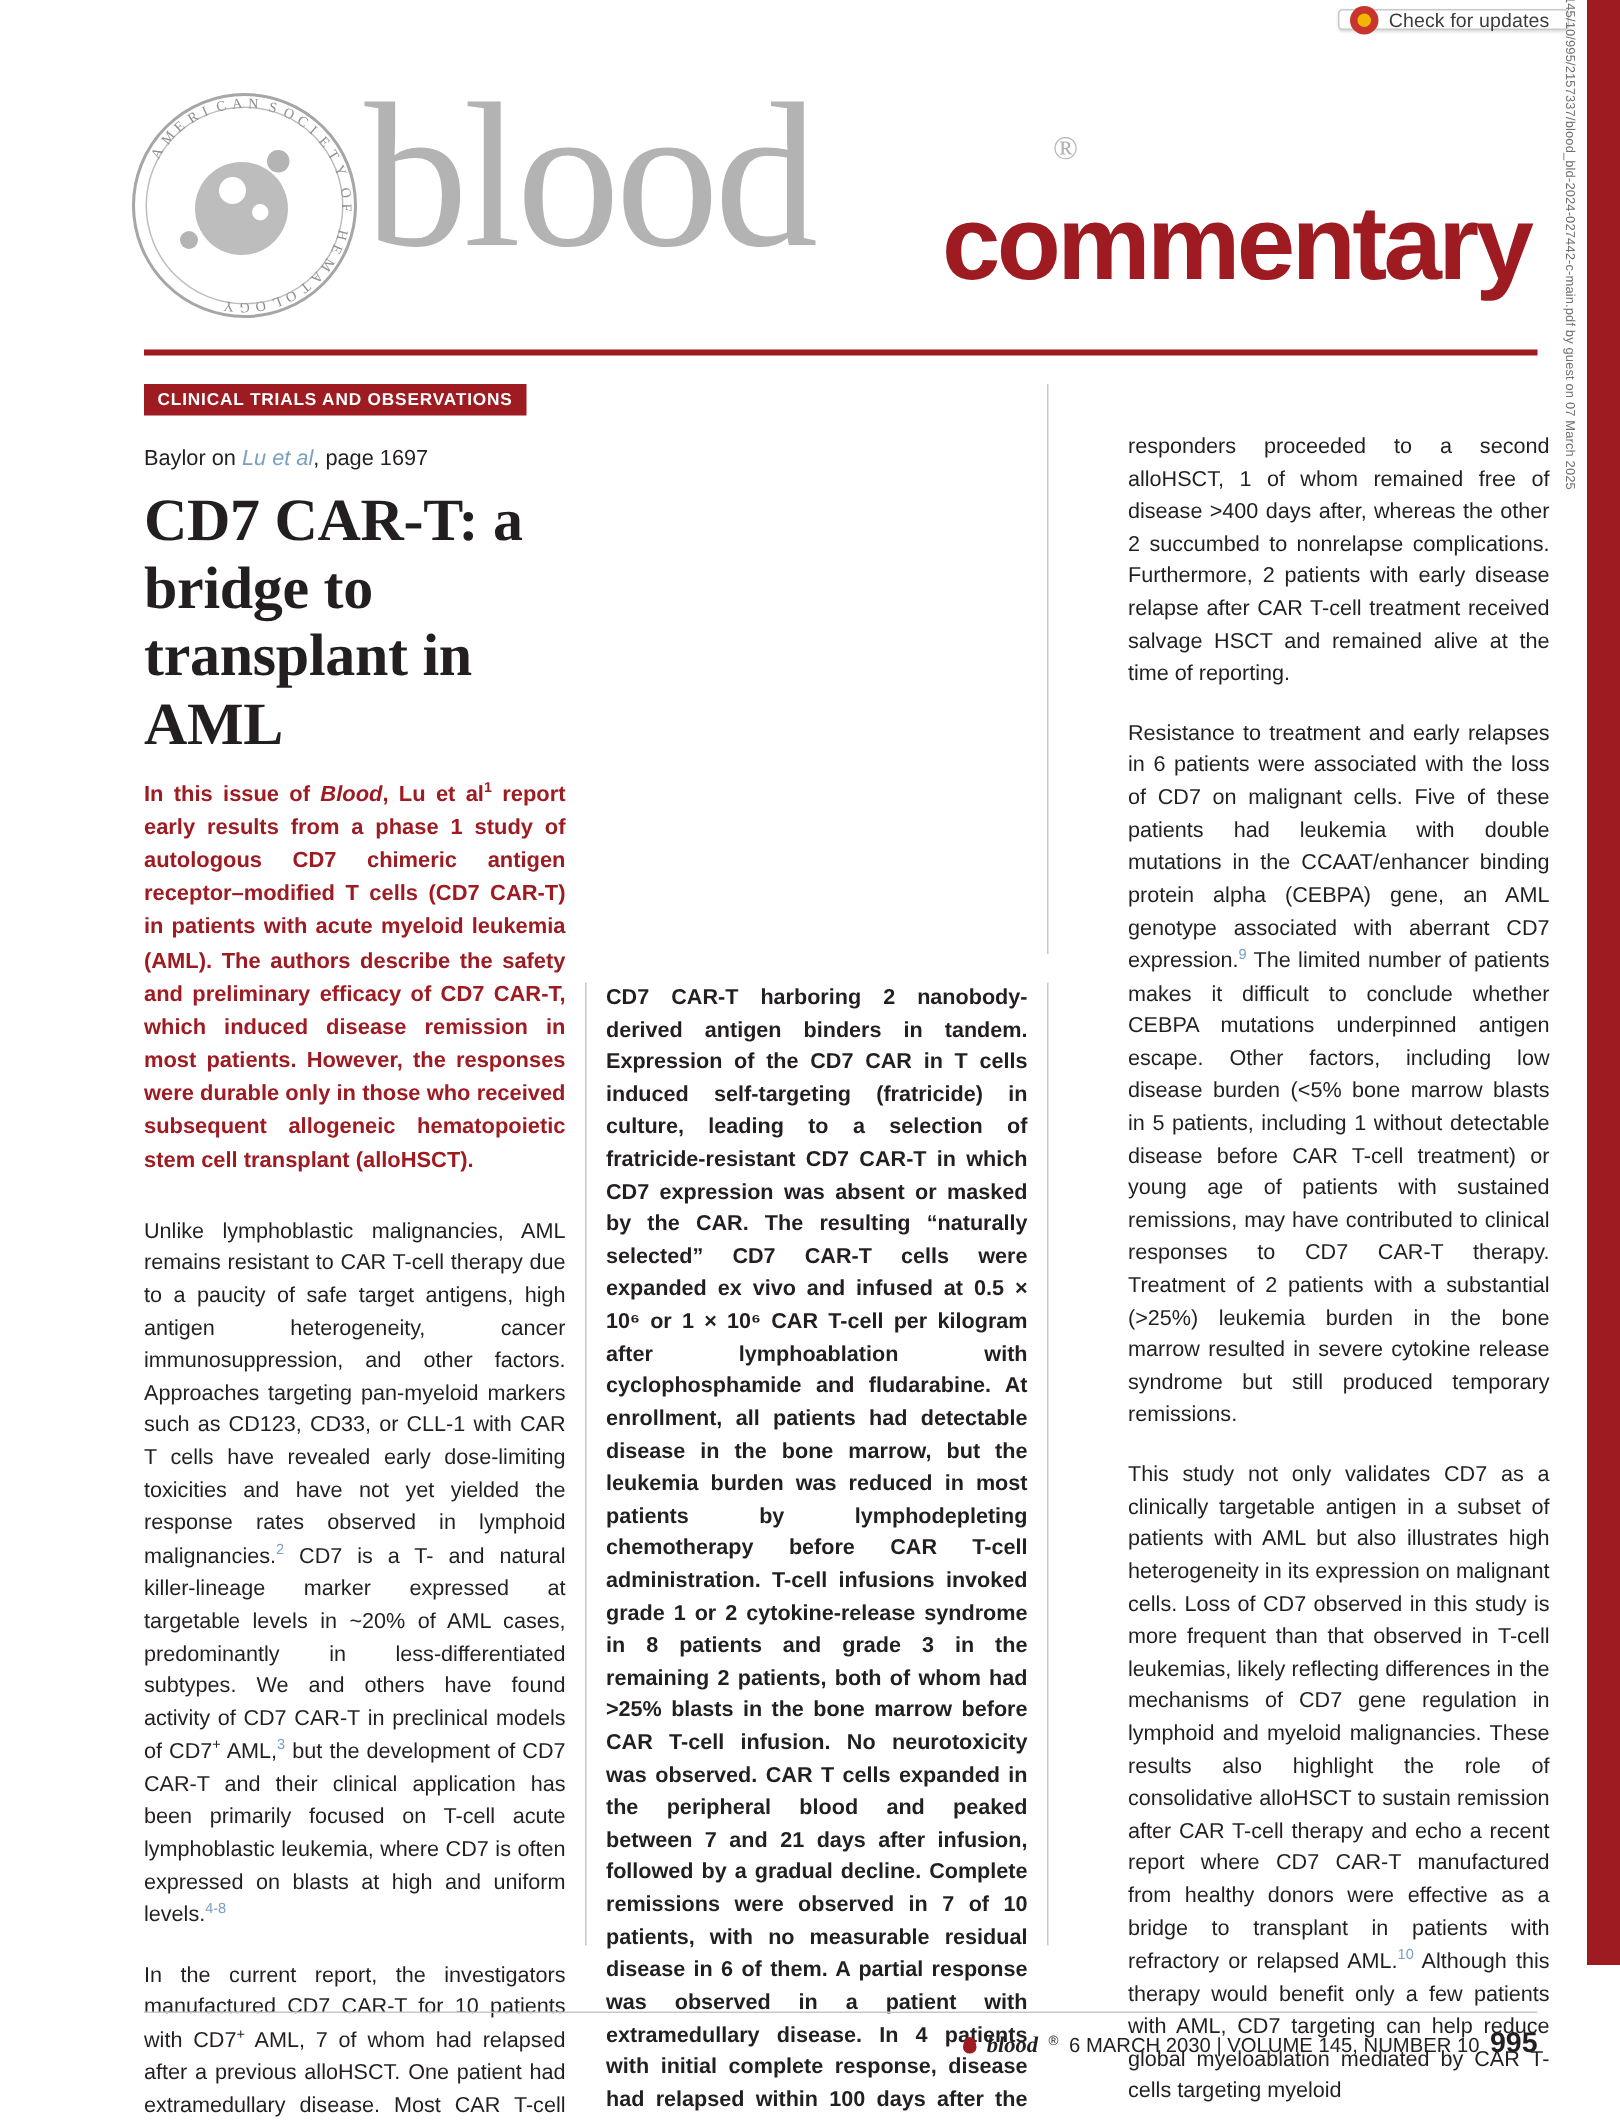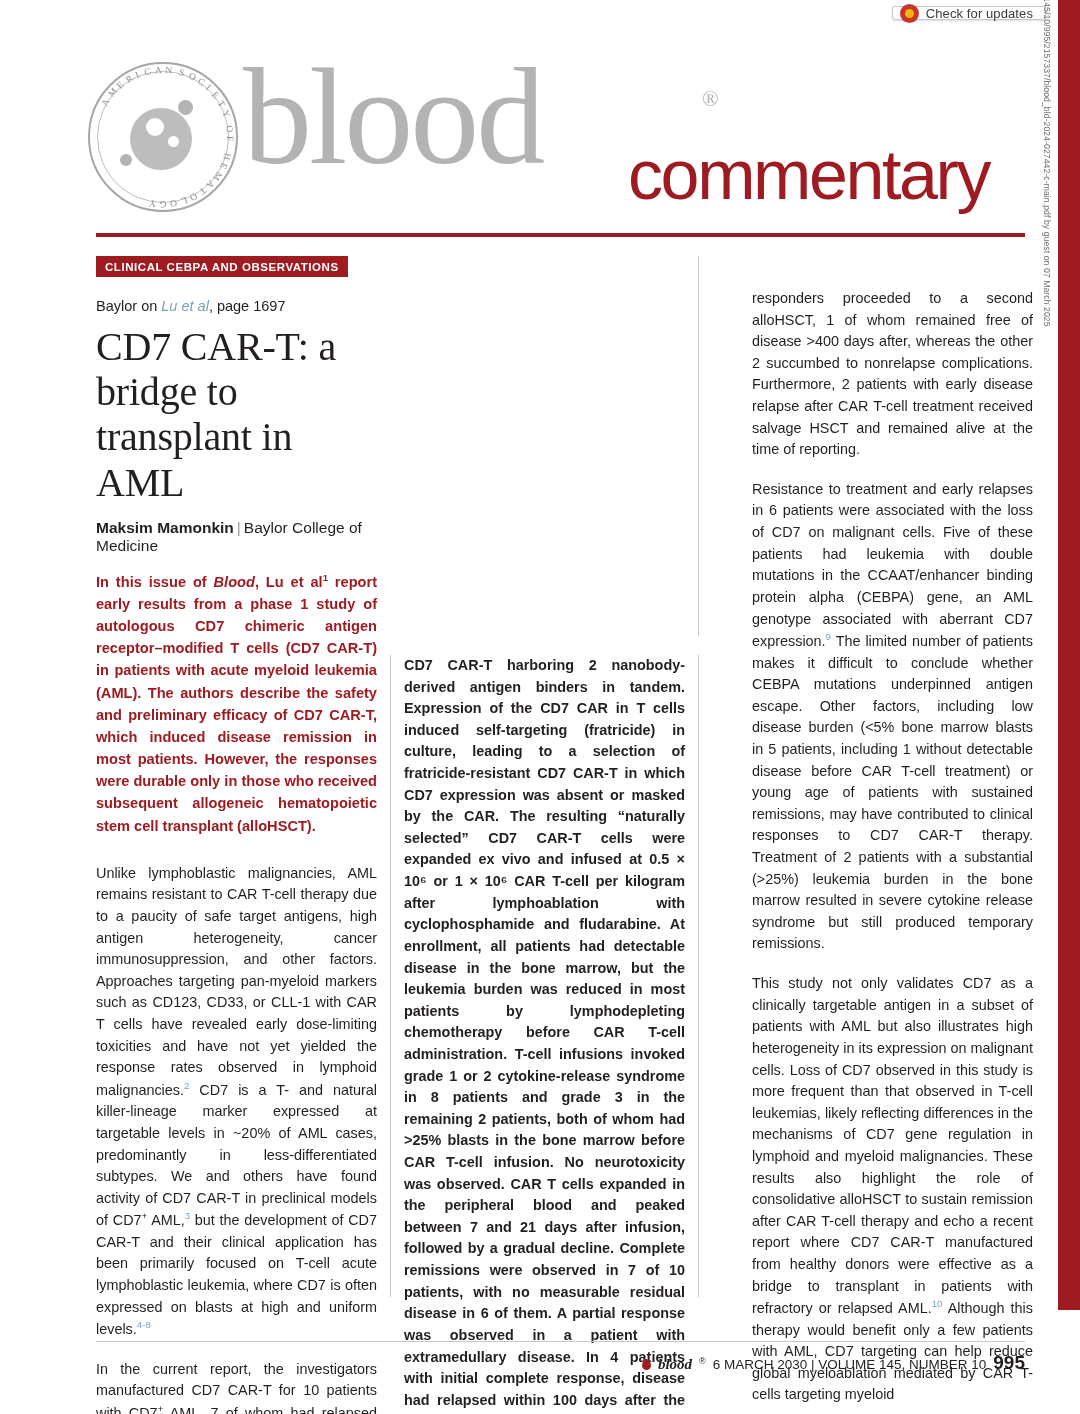--- a/index.html
+++ b/index.html
@@ -124,23 +124,23 @@
     position: absolute;
     left: 614px;
     top: 38px;
     font-size: 22px;
     color: #b3b3b3;
     font-family: "Liberation Serif", serif;
   }
   .commentary-word {
     position: absolute;
     left: 540px;
-    top: 87px;
+    top: 74px;
     font-size: 70px;
-    font-weight: normal;
+    font-weight: bold;
     color: #9e1b22;
     letter-spacing: -2.4px;
     font-family: "Liberation Sans", sans-serif;
   }
 
   
   .head-rule {
     position: absolute;
     left: 96px;
     top: 233px;
@@ -173,21 +173,21 @@
     color: #231f20;
     margin: 0 0 10px 0;
     font-family: "Liberation Sans", sans-serif;
   }
   .comment-on .lnk { color: #7a9fc0; font-style: italic; }
 
   .article-title {
     font-family: "Liberation Serif", serif;
     font-size: 40px;
     line-height: 1.13;
-    font-weight: normal;
+    font-weight: bold;
     color: #231f20;
     margin: 6px 0 14px 0;
     letter-spacing: -.2px;
   }
   .byline {
     font-size: 15.5px;
     color: #231f20;
     margin: 0 0 16px 0;
   }
   .byline .author { font-weight: bold; }
@@ -339,27 +339,26 @@
   <div class="blood-reg">®</div>
   <div class="commentary-word">commentary</div>
 </div>
 
 <div class="head-rule"></div>
 <div class="vrule-head"></div>
 <div class="vrule vrule-1"></div>
 <div class="vrule vrule-2"></div>
 
 <div class="col col-left">
-  <div class="section-tag">CLINICAL CEBPA AND OBSERVATIONS</div>
+  <div class="section-tag">CLINICAL TRIALS AND OBSERVATIONS</div>
 
   <p class="comment-on"><span>Baylor on </span><span class="lnk">Lu et al</span><span>, page 1697</span></p>
 
   <h1 class="article-title">CD7 CAR-T: a bridge to transplant in AML</h1>
 
-  <p class="byline"><span class="author">Maksim Mamonkin</span><span class="sep">|</span><span>Baylor College of Medicine</span></p>
 
   <p class="lede"><span>In this issue of </span><span class="ital">Blood</span><span>, Lu et al</span><sup>1</sup><span> report early results from a phase 1 study of autologous CD7 chimeric antigen receptor–modified T cells (CD7 CAR-T) in patients with acute myeloid leukemia (AML). The authors describe the safety and preliminary efficacy of CD7 CAR-T, which induced disease remission in most patients. However, the responses were durable only in those who received subsequent allogeneic hematopoietic stem cell transplant (alloHSCT).</span></p>
 
   <p class="body"><span>Unlike lymphoblastic malignancies, AML remains resistant to CAR T-cell therapy due to a paucity of safe target antigens, high antigen heterogeneity, cancer immunosuppression, and other factors. Approaches targeting pan-myeloid markers such as CD123, CD33, or CLL-1 with CAR T cells have revealed early dose-limiting toxicities and have not yet yielded the response rates observed in lymphoid malignancies.</span><sup class="link">2</sup><span> CD7 is a T- and natural killer-lineage marker expressed at targetable levels in ~20% of AML cases, predominantly in less-differentiated subtypes. We and others have found activity of CD7 CAR-T in preclinical models of CD7</span><sup>+</sup><span> AML,</span><sup class="link">3</sup><span> but the development of CD7 CAR-T and their clinical application has been primarily focused on T-cell acute lymphoblastic leukemia, where CD7 is often expressed on blasts at high and uniform levels.</span><sup class="link">4-8</sup></p>
 
   <p class="body"><span>In the current report, the investigators manufactured CD7 CAR-T for 10 patients with CD7</span><sup>+</sup><span> AML, 7 of whom had relapsed after a previous alloHSCT. One patient had extramedullary disease. Most CAR T-cell products were patient derived, except 1 which was manufactured from a previous stem cell donor. The authors used a second-generation, 4-1BB–costimulated</span></p>
 </div>
 
 <div class="col col-mid" style="top:655px;font-weight:bold;">
   <p class="body">CD7 CAR-T harboring 2 nanobody-derived antigen binders in tandem. Expression of the CD7 CAR in T cells induced self-targeting (fratricide) in culture, leading to a selection of fratricide-resistant CD7 CAR-T in which CD7 expression was absent or masked by the CAR. The resulting “naturally selected” CD7 CAR-T cells were expanded ex vivo and infused at 0.5 × 10⁶ or 1 × 10⁶ CAR T-cell per kilogram after lymphoablation with cyclophosphamide and fludarabine. At enrollment, all patients had detectable disease in the bone marrow, but the leukemia burden was reduced in most patients by lymphodepleting chemotherapy before CAR T-cell administration. T-cell infusions invoked grade 1 or 2 cytokine-release syndrome in 8 patients and grade 3 in the remaining 2 patients, both of whom had &gt;25% blasts in the bone marrow before CAR T-cell infusion. No neurotoxicity was observed. CAR T cells expanded in the peripheral blood and peaked between 7 and 21 days after infusion, followed by a gradual decline. Complete remissions were observed in 7 of 10 patients, with no measurable residual disease in 6 of them. A partial response was observed in a patient with extramedullary disease. In 4 patients with initial complete response, disease had relapsed within 100 days after the infusion. The remaining 3</p>

